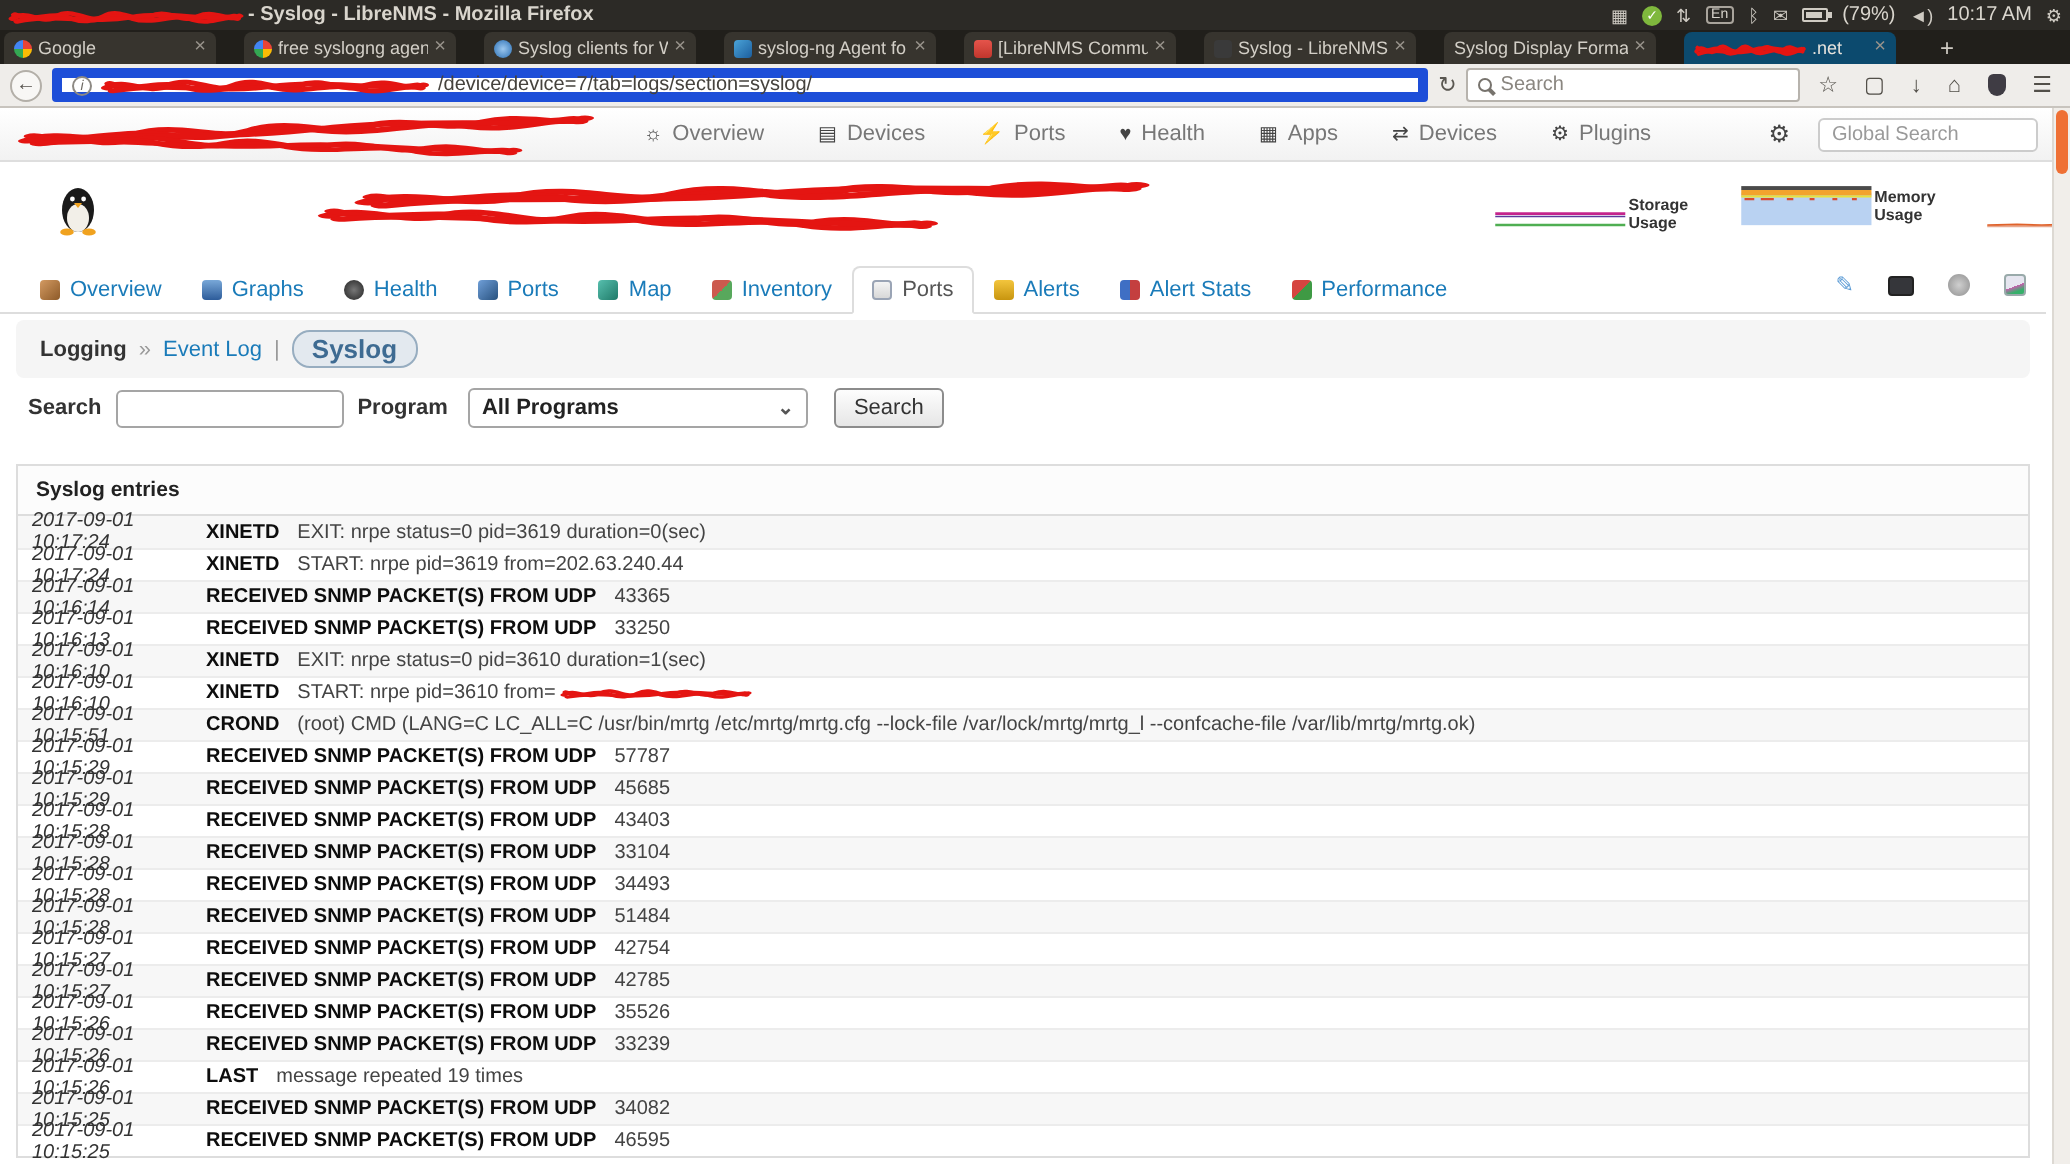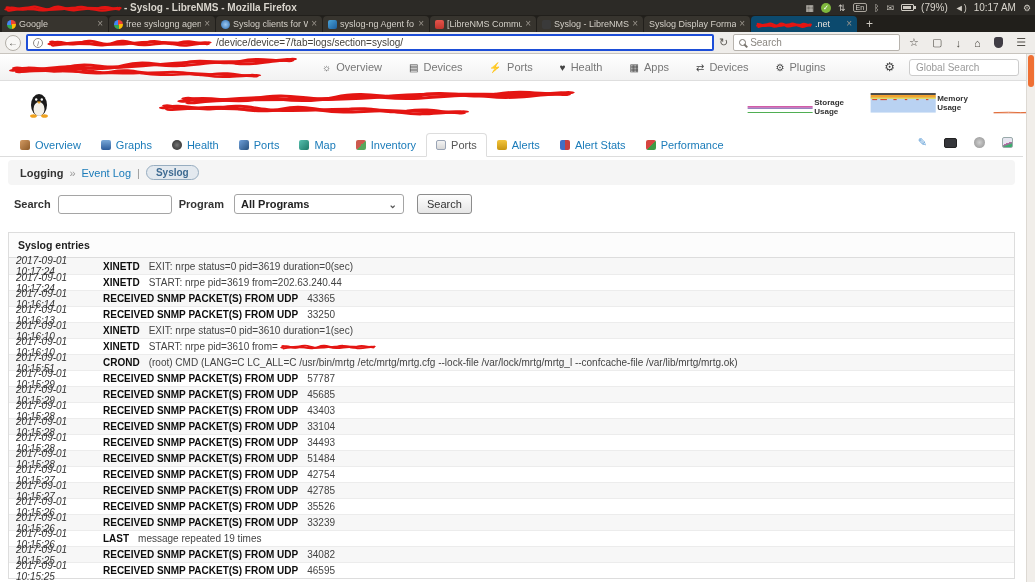--- a/index.html
+++ b/index.html
@@ -18,41 +18,41 @@
   .tray { margin-left:auto; display:flex; align-items:center; gap:7px; margin-right:4px; font-weight:normal; }
   .tray .tico { font-size:9px; color:#cfcbc3; }
   .green-badge { width:10px; height:10px; border-radius:50%; background:#7fb83d; color:#fff;
     font-size:7px; display:flex; align-items:center; justify-content:center; }
   .en-badge { border:1px solid #a9a49c; font-size:7px; padding:0 2px; border-radius:2px; color:#d9d5cd; }
   .battery { width:13px; height:7px; border:1px solid #cfcbc3; border-radius:1px; position:relative; }
   .battery::before { content:""; position:absolute; left:1px; top:1px; bottom:1px; width:8px; background:#cfcbc3; }
   .battery::after { content:""; position:absolute; right:-3px; top:1px; width:2px; height:3px; background:#cfcbc3; }
 
   
-  .tabstrip { height:17px; background:#211f1b; display:flex; align-items:flex-end; padding-left:2px; }
+  .tabstrip { height:17px; background:#211f1b; display:flex; align-items:flex-end; padding-left:2px;gap:13px; }
   .btab { width:106px; height:16px; background:#37342e; margin-right:1px; border-radius:4px 4px 0 0;
     display:flex; align-items:center; padding:0 5px; gap:3px; color:#d3cfc7; font-size:9px; flex:0 0 auto; }
   .btab.active { background:#0c4a6e; color:#e6e3dd; }
   .btab-label { flex:1; white-space:nowrap; overflow:hidden; }
   .btab-close { color:#99948c; font-size:10px; line-height:1; }
   .fav { width:9px; height:9px; border-radius:2px; flex:0 0 auto; }
   .fav-google { border-radius:50%; background:conic-gradient(#ea4335 0 25%, #fbbc05 0 50%, #34a853 0 75%, #4285f4 0 100%); }
   .fav-globe { border-radius:50%; background:radial-gradient(#9cc7ee, #2a6fb5); }
   .fav-app { background:linear-gradient(135deg,#4aa3d8,#1c5e9e); }
   .fav-mail { background:linear-gradient(#e5544b,#c2362d); }
   .fav-dark { background:#3a3a3a; }
   .tab-scrib { width:56px; height:11px; }
   .newtab { color:#cfcbc3; font-size:12px; padding:0 8px 1px; }
 
   
   .toolbar { height:22px; background:#efedea; border-bottom:1px solid #c8c4be; display:flex;
     align-items:center; padding:0 5px; gap:5px; }
   .backbtn { width:16px; height:16px; border-radius:50%; border:1px solid #b3afa8; background:#f8f7f5;
     color:#55524d; font-size:10px; line-height:14px; text-align:center; flex:0 0 auto; }
-  .urlbar { width:788px; height:17px; background:#fff; border:2px solid #1d4ed8; border-radius:2px;
+  .urlbar { width:788px; height:17px; background:#fff; border:5px solid #1d4ed8; border-radius:2px;
     display:flex; align-items:center; gap:4px; padding:0 5px; font-size:10px; color:#45423d; }
   .info-cir { width:10px; height:10px; border:1px solid #8d8983; border-radius:50%; font-size:7px;
     line-height:9px; text-align:center; color:#6e6a64; font-style:italic; flex:0 0 auto; }
   .url-scrib { width:165px; height:13px; flex:0 0 auto; }
   .url-text { white-space:nowrap; overflow:hidden; }
   .reloadbtn { font-size:11px; color:#5a5751; }
   .searchbar { width:190px; height:17px; background:#fff; border:1px solid #b7b3ad; border-radius:2px;
     display:flex; align-items:center; gap:4px; padding:0 5px; font-size:10px; color:#8a8680; }
   .mag { width:7px; height:7px; border:1px solid #77736d; border-radius:50%; position:relative; flex:0 0 auto; }
   .mag::after { content:""; position:absolute; width:4px; height:1.5px; background:#77736d;
@@ -111,21 +111,21 @@
   .console { width:13px; height:10px; background:#35363a; border-radius:2px; border:1px solid #222; }
   .webico { width:11px; height:11px; border-radius:50%; background:radial-gradient(#cfcfcf,#8f8f8f); }
   .capico { width:11px; height:11px; border-radius:2px; border:1px solid #9aa;
     background:linear-gradient(160deg,#e6e6f0 55%, #c75fae 55%, #35b06a 80%); }
 
   .crumbbar { position:absolute; left:8px; right:20px; top:79px; background:#f5f5f5; border-radius:4px;
     padding:5px 12px; font-size:11px; color:#999; display:flex; align-items:center; gap:6px; }
   .crumb-section { font-weight:bold; color:#333; }
   .crumb-link { color:#1a7bb9; }
   .crumb-pill { border:1px solid #97adc0; background:#e3e9ef; color:#3e6b92; font-weight:bold;
-    border-radius:9px; padding:1px 9px; font-size:10px; }
+    border-radius:9px; padding:1px 9px; font-size:13px; }
 
   .filterbar { position:absolute; left:14px; top:113px; display:flex; align-items:center; gap:7px; font-size:11px; }
   .flabel { font-weight:bold; color:#333; }
   .ftext { width:114px; height:19px; border:1px solid #a5a5a5; border-radius:3px; padding:1px 5px;
     font-size:11px; font-family:"Liberation Sans",sans-serif; }
   .fselect { width:170px; height:20px; border:1px solid #a5a5a5; border-radius:3px; background:#fff;
     display:flex; align-items:center; padding:0 6px; font-weight:bold; color:#222; margin-left:3px; }
   .fselect .chev { margin-left:auto; color:#555; font-size:10px; }
   .fbutton { height:20px; padding:0 9px; border:1px solid #8c8c8c; border-radius:3px; margin-left:6px;
     background:linear-gradient(#fdfdfd,#e6e6e6); font-size:11px; color:#333; display:flex; align-items:center; }

